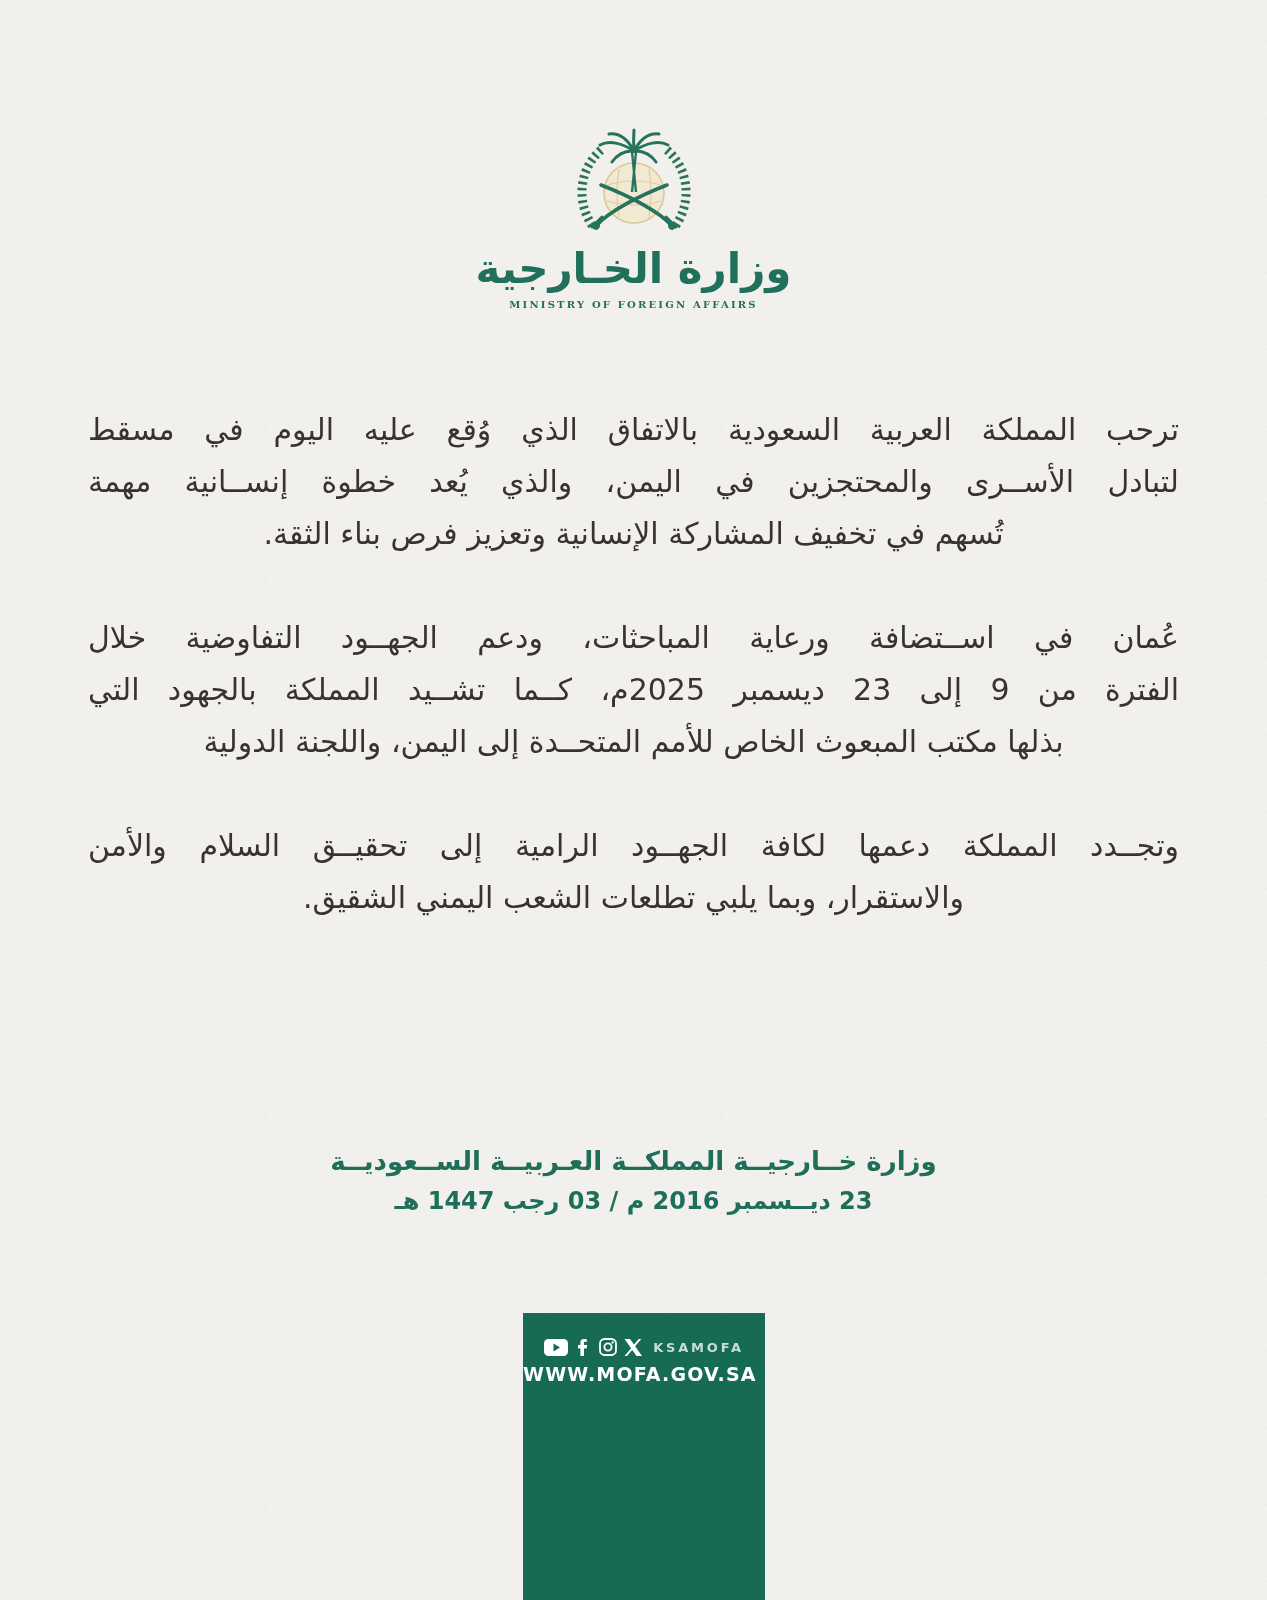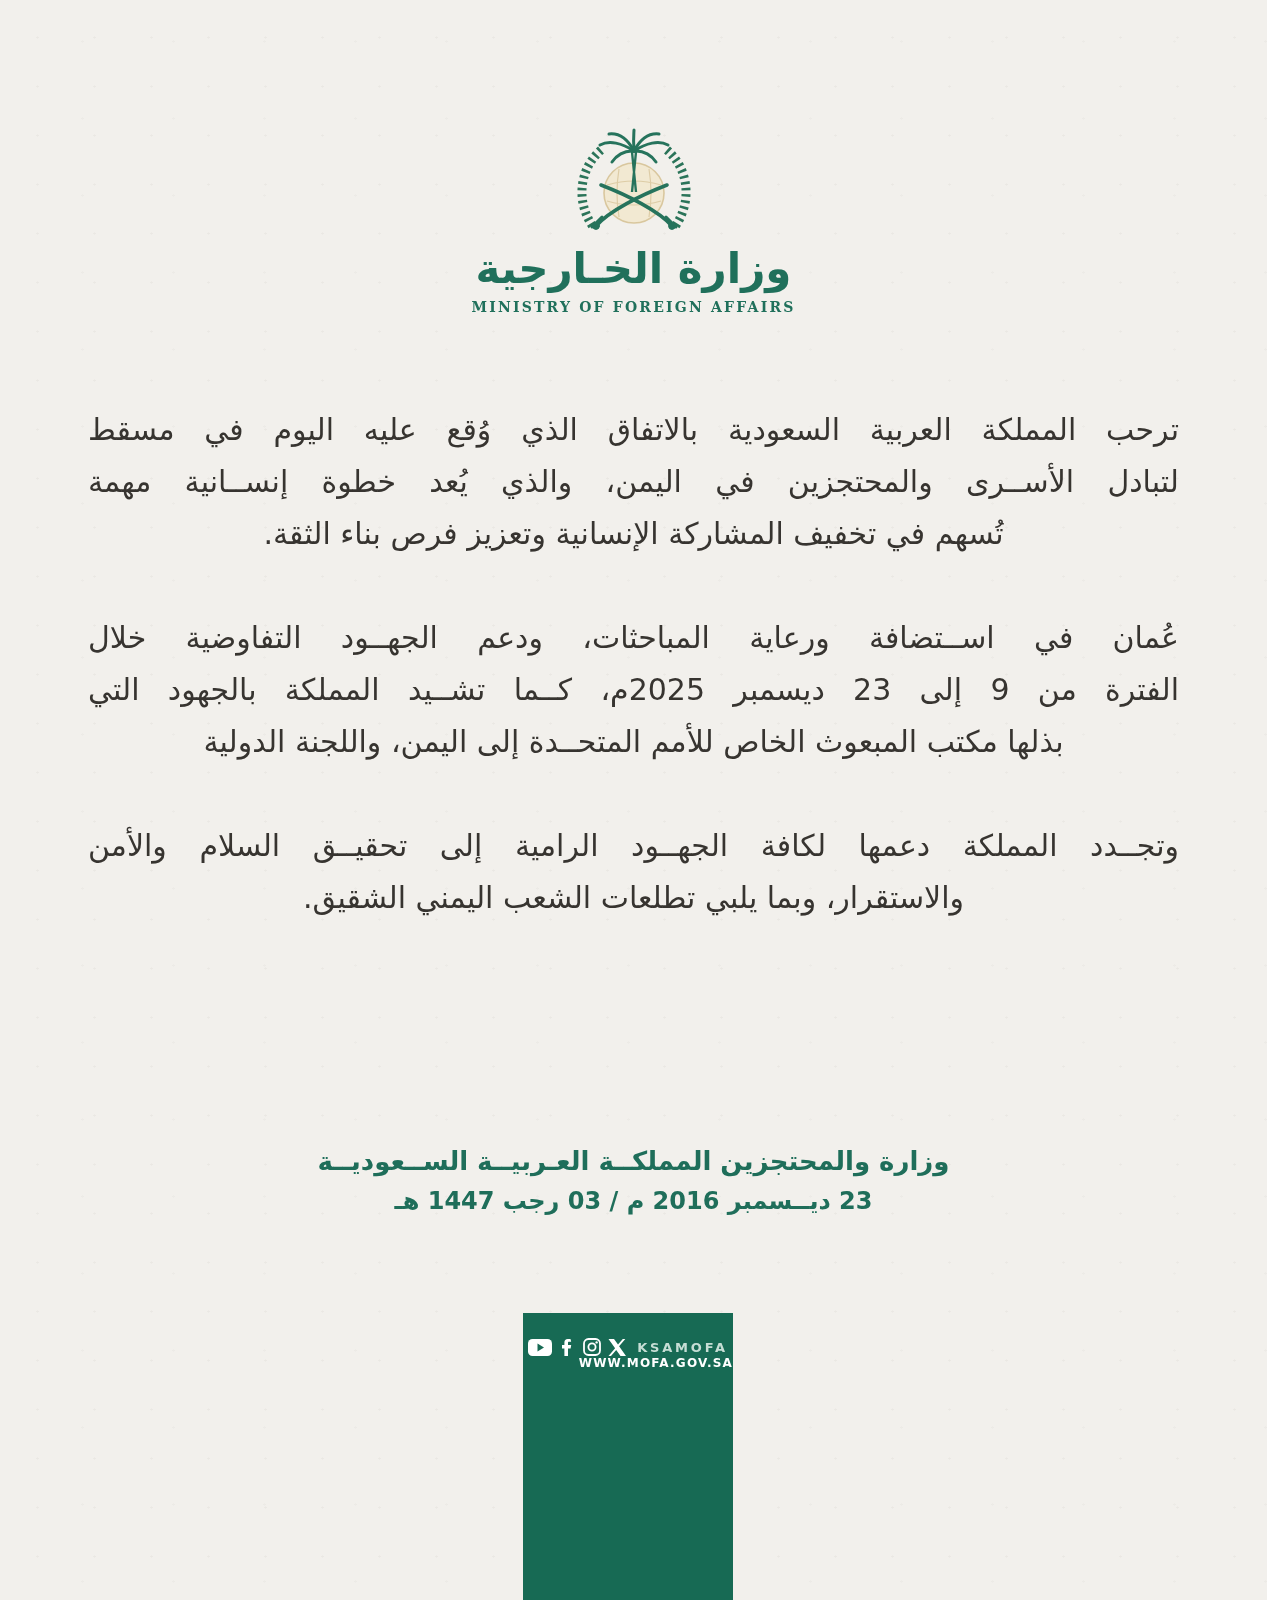--- a/index.html
+++ b/index.html
@@ -23,21 +23,21 @@
   .calligraphy {
     direction: rtl;
     font-size: 42px;
     font-weight: bold;
     color: #20705b;
     line-height: 50px;
     margin-top: 2px;
   }
   .ministry-label {
     font-family: "DejaVu Serif", serif;
-    font-size: 14px;
+    font-size: 10px;
     font-weight: bold;
     letter-spacing: 2.2px;
     color: #20705b;
     margin-top: 5px;
   }
 
   
   .statement {
     position: absolute;
     top: 404px;
@@ -69,44 +69,45 @@
   }
   .sig-org  { font-size: 26px; line-height: 42px; }
   .sig-date { font-size: 24px; line-height: 38px; }
 
   
   .footer-box {
     position: absolute;
     left: 523px;
     top: 1313px;
     bottom: 0;
-    width: 210px;
+    width: 242px;
     background: #176a54;
-    text-align: right;
+    text-align: left;
   }
   .social-row {
     margin-top: 25px;
     display: flex;
     align-items: center;
     justify-content: center;
     gap: 7px;
   }
   .social-row svg { display: block; }
   .handle {
     color: #c6ded5;
     font-size: 13px;
     font-weight: bold;
     letter-spacing: 2.8px;
     margin-left: 4px;
   }
   .website {
     color: #ffffff;
-    font-size: 12px;
+    font-size: 19px;
     font-weight: bold;
     letter-spacing: 1.2px;
+    margin-top: 7px;
   }
 </style>
 </head>
 <body>
 
 <div class="page">
 
   <header class="logo-block">
     <svg class="emblem" viewBox="0 0 176 114" aria-hidden="true">
 
@@ -152,21 +153,21 @@
       <span class="line">الفترة من 9 إلى 23 ديسمبر 2025م، كــما تشــيد المملكة بالجهود التي</span>
       <span class="line">بذلها مكتب المبعوث الخاص للأمم المتحــدة إلى اليمن، واللجنة الدولية</span>
     </p>
     <p class="para">
       <span class="line">وتجــدد المملكة دعمها لكافة الجهــود الرامية إلى تحقيــق السلام والأمن</span>
       <span class="line">والاستقرار، وبما يلبي تطلعات الشعب اليمني الشقيق.</span>
     </p>
   </main>
 
   <div class="signature">
-    <div class="sig-org">وزارة والمحتجزين المملكــة العـربيــة الســعوديــة</div>
+    <div class="sig-org">وزارة خــارجيــة المملكــة العـربيــة الســعوديــة</div>
     <div class="sig-date">23 ديــسمبر 2016 م / 03 رجب 1447 هـ</div>
   </div>
 
   <footer class="footer-box">
     <div class="social-row">
       <svg width="24" height="17" viewBox="0 0 24 17" aria-hidden="true">
         <rect x="0" y="0" width="24" height="17" rx="4.5" fill="#ffffff"></rect>
         <path d="M9.5,4.5 L16,8.5 L9.5,12.5 Z" fill="#176a54"></path>
       </svg>
       <svg width="17" height="17" viewBox="0 0 17 17" aria-hidden="true">

